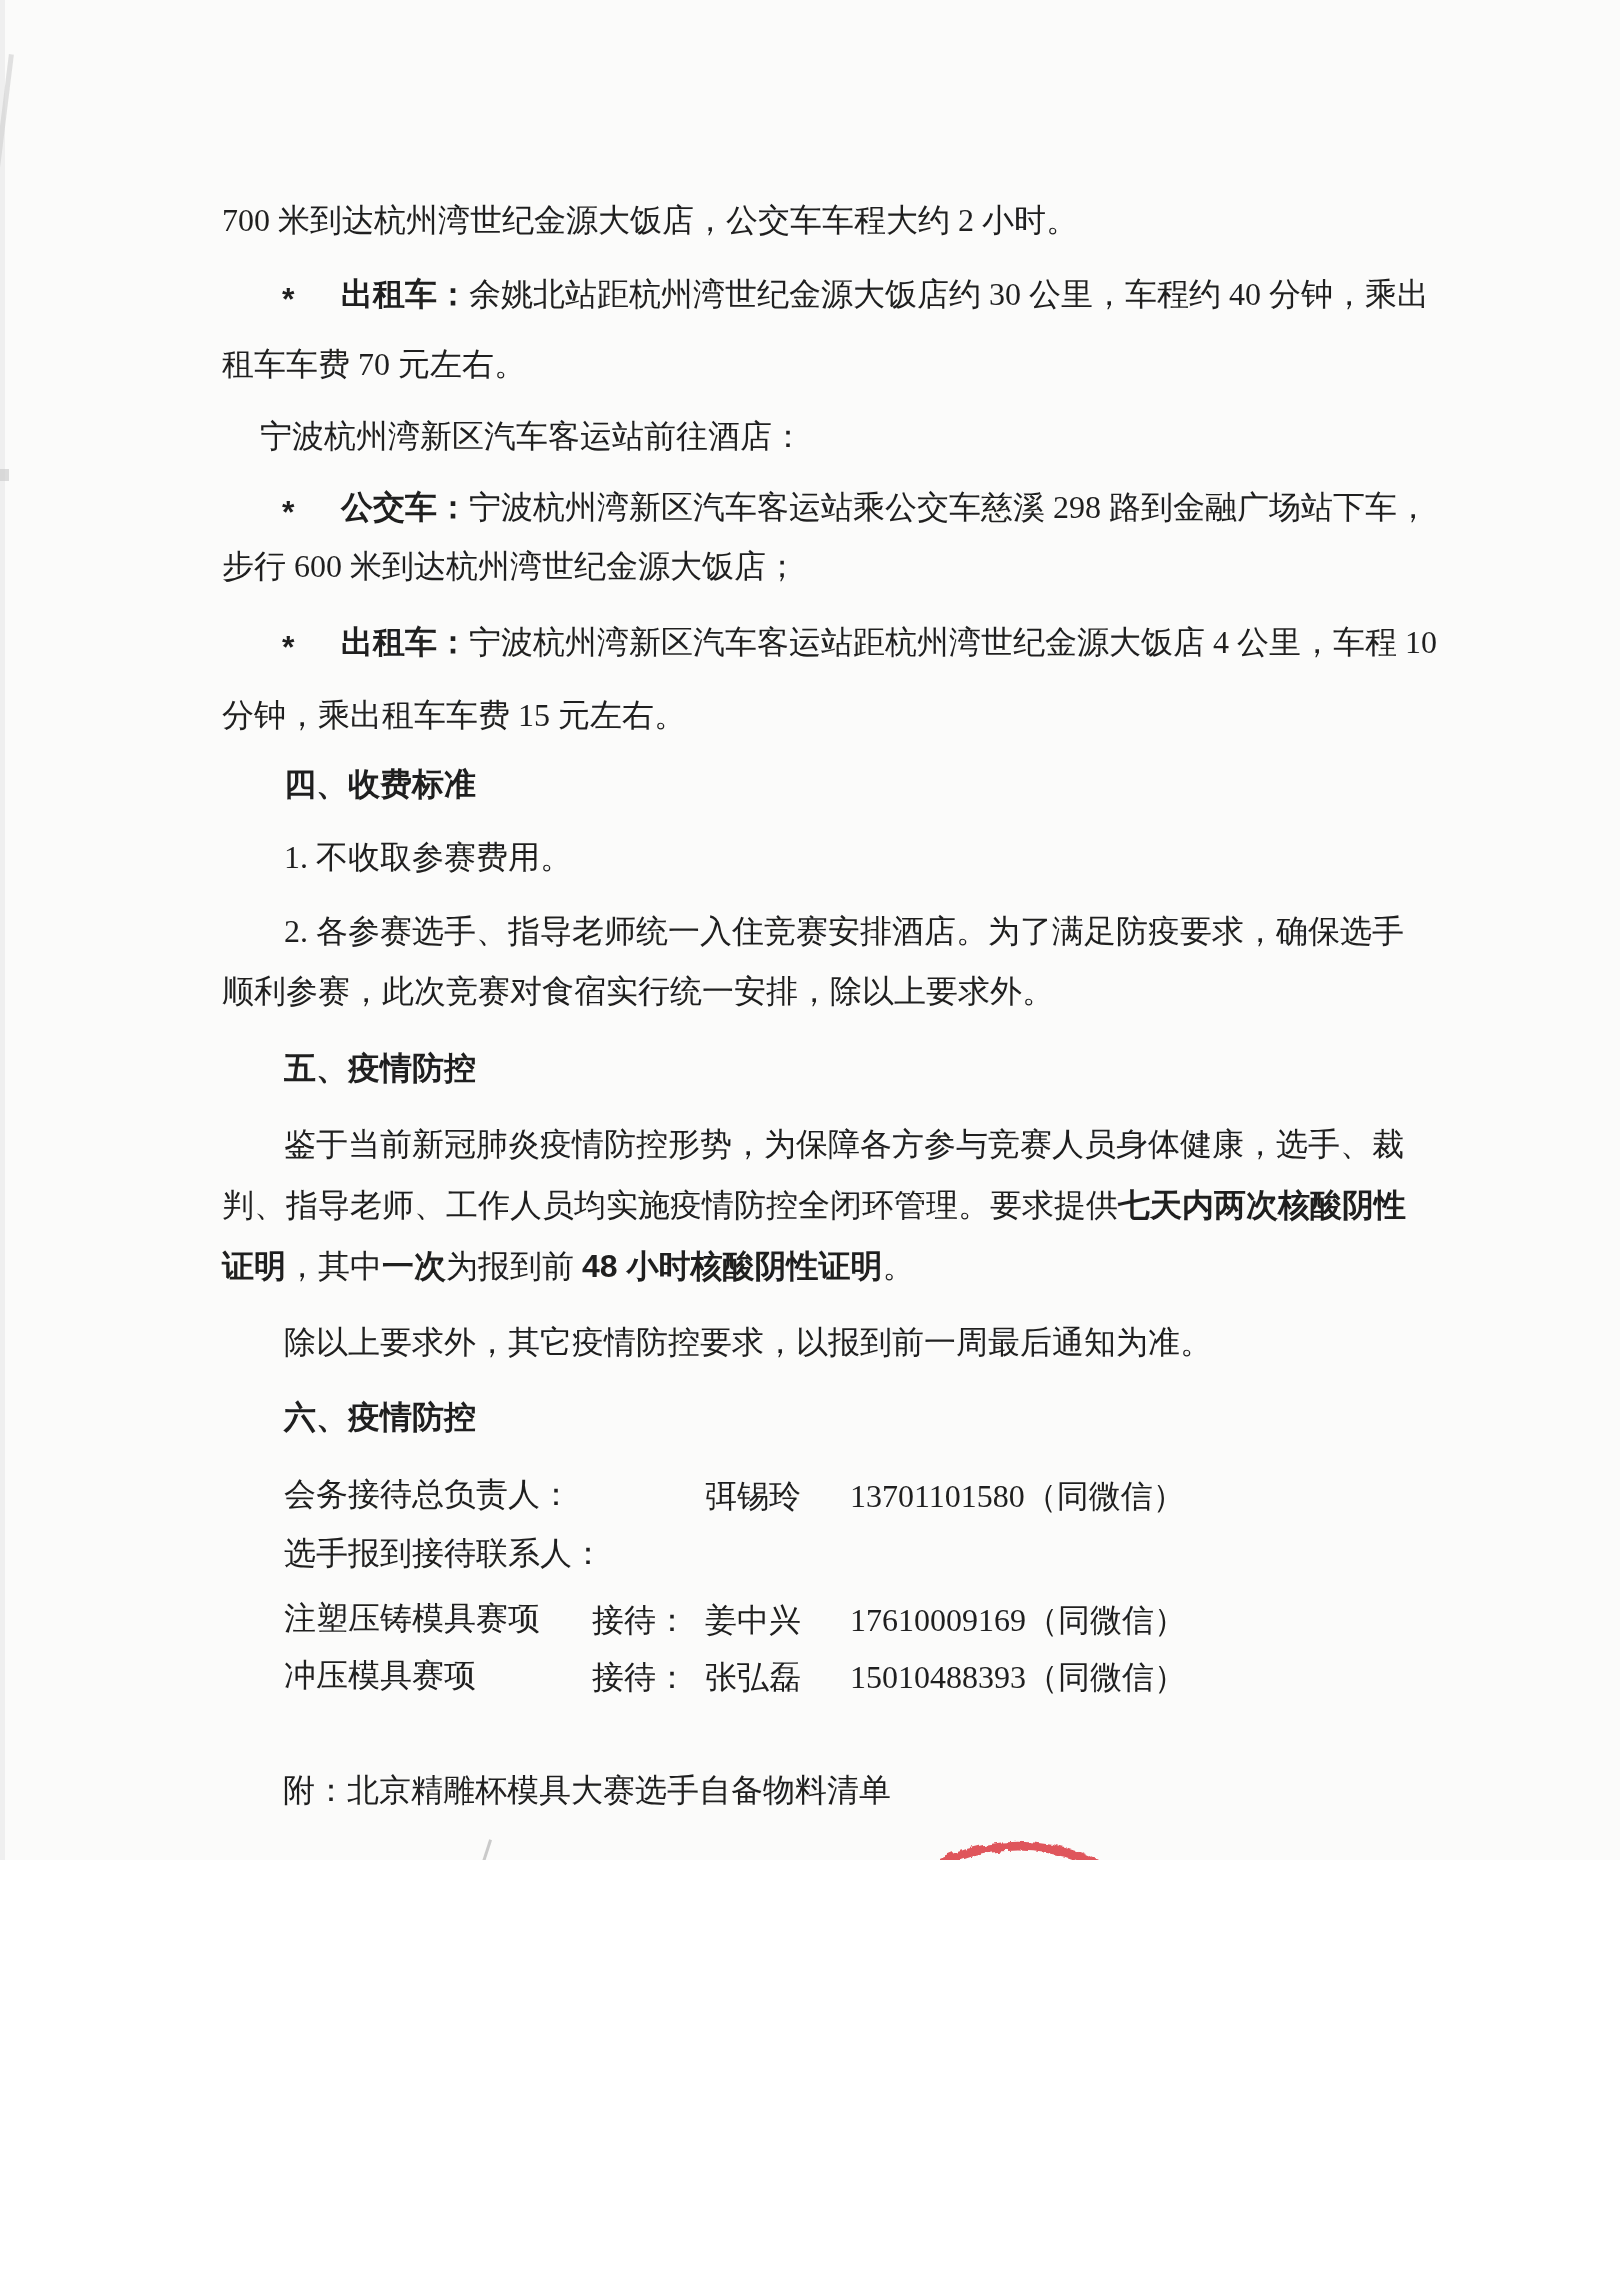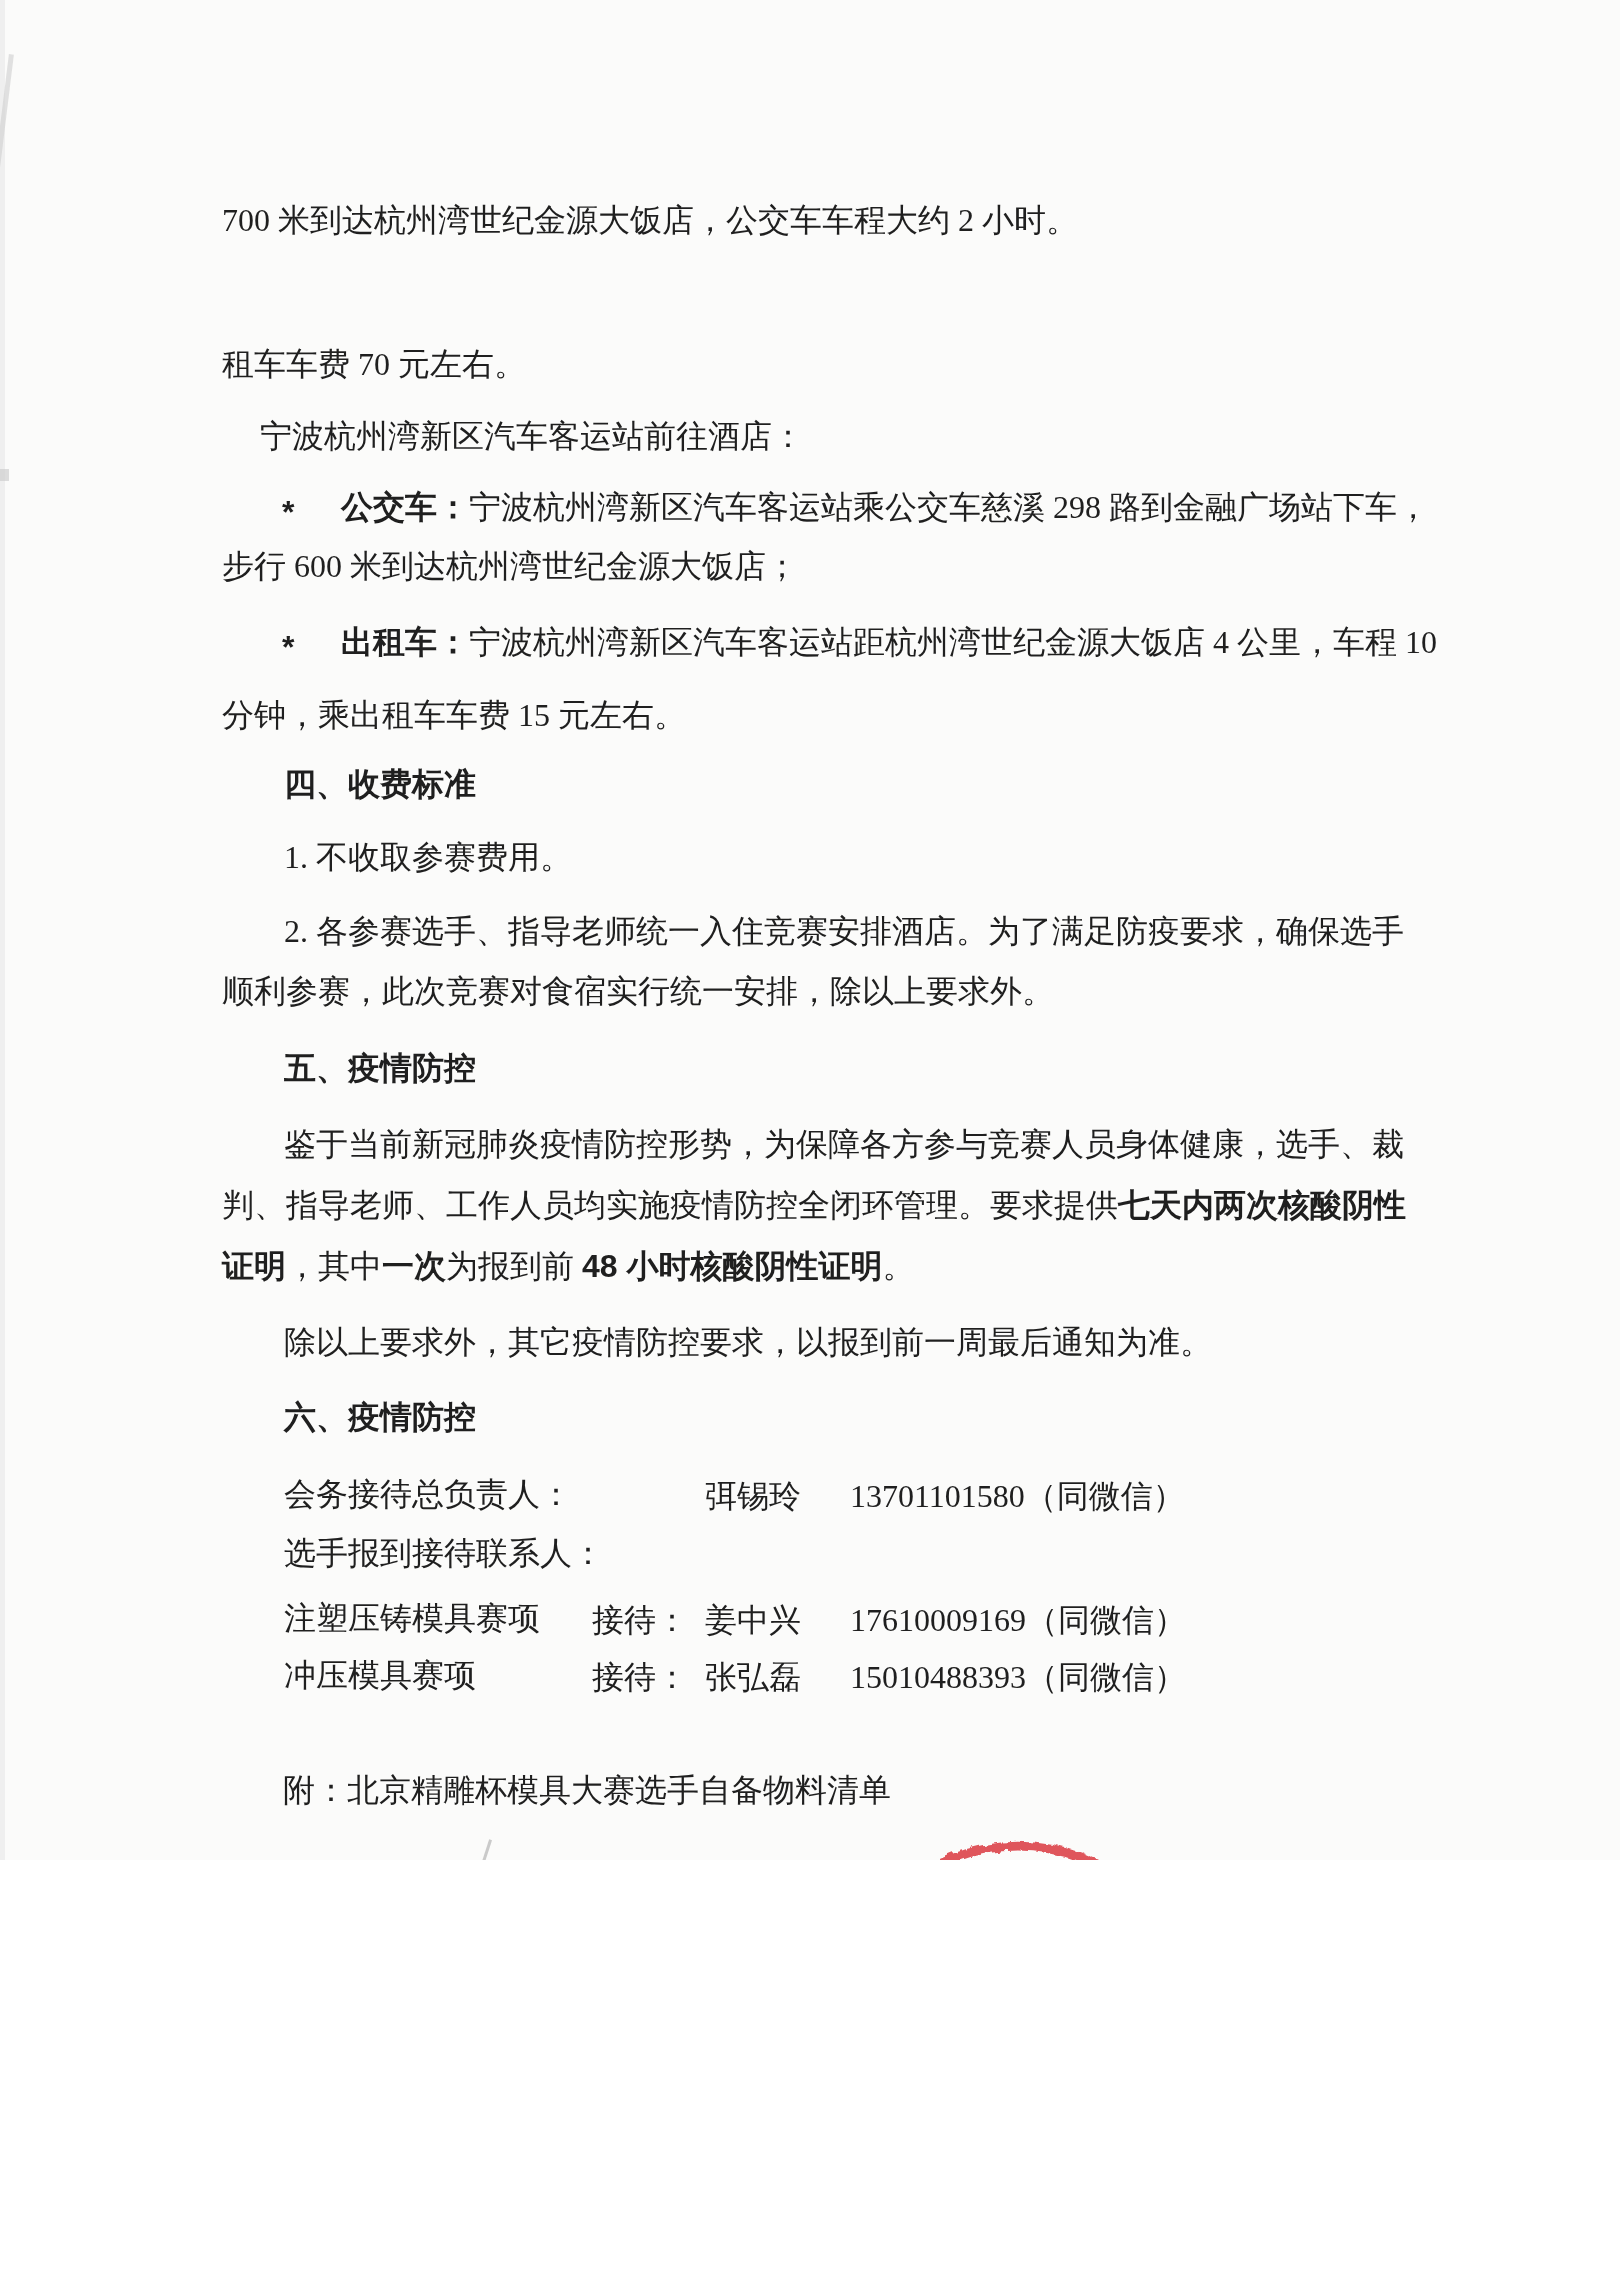--- a/index.html
+++ b/index.html
@@ -29,20 +29,21 @@
 <body>
 
 <div class="page" style="background: rgb(251, 251, 250); color: rgb(31, 31, 31);">
 
   <div class="artifact" style="left:0;top:0;width:4.9px;height:2292px;background:#e9e9e9;opacity:.7;"></div>
   <div class="artifact" style="left:2px;top:54px;width:4.9px;height:113px;background:#cfcfcf;opacity:.6;transform:rotate(7deg);"></div>
   <div class="artifact" style="left:0;top:469px;width:8.8px;height:11.8px;background:#c8c8c8;opacity:.6;"></div>
   <div class="artifact" style="left:484px;top:1839px;width:2.9px;height:33px;background:#9a9a9a;opacity:.5;transform:rotate(18deg);"></div>
 
   <div class="line" style="top:198px;left:222px"><span>700 米到达杭州湾世纪金源大饭店，公交车车程大约 2 小时。</span></div>
+  <div class="line" style="top:272px;left:282px"><span class="bullet">*</span><span class="b">出租车：</span><span>余姚北站距杭州湾世纪金源大饭店约 30 公里，车程约 40 分钟，乘出</span></div>
   <div class="line" style="top:342px;left:222px"><span>租车车费 70 元左右。</span></div>
   <div class="line" style="top:414px;left:260px"><span>宁波杭州湾新区汽车客运站前往酒店：</span></div>
   <div class="line" style="top:485px;left:282px"><span class="bullet">*</span><span class="b">公交车：</span><span>宁波杭州湾新区汽车客运站乘公交车慈溪 298 路到金融广场站下车，</span></div>
   <div class="line" style="top:544px;left:222px"><span>步行 600 米到达杭州湾世纪金源大饭店；</span></div>
   <div class="line" style="top:620px;left:282px"><span class="bullet">*</span><span class="b">出租车：</span><span>宁波杭州湾新区汽车客运站距杭州湾世纪金源大饭店 4 公里，车程 10</span></div>
   <div class="line" style="top:693px;left:222px"><span>分钟，乘出租车车费 15 元左右。</span></div>
   <div class="line" style="top:762px;left:284px"><span class="b">四、收费标准</span></div>
   <div class="line" style="top:835px;left:284px"><span>1. 不收取参赛费用。</span></div>
   <div class="line" style="top:909px;left:284px"><span>2. 各参赛选手、指导老师统一入住竞赛安排酒店。为了满足防疫要求，确保选手</span></div>
   <div class="line" style="top:969px;left:222px"><span>顺利参赛，此次竞赛对食宿实行统一安排，除以上要求外。</span></div>

